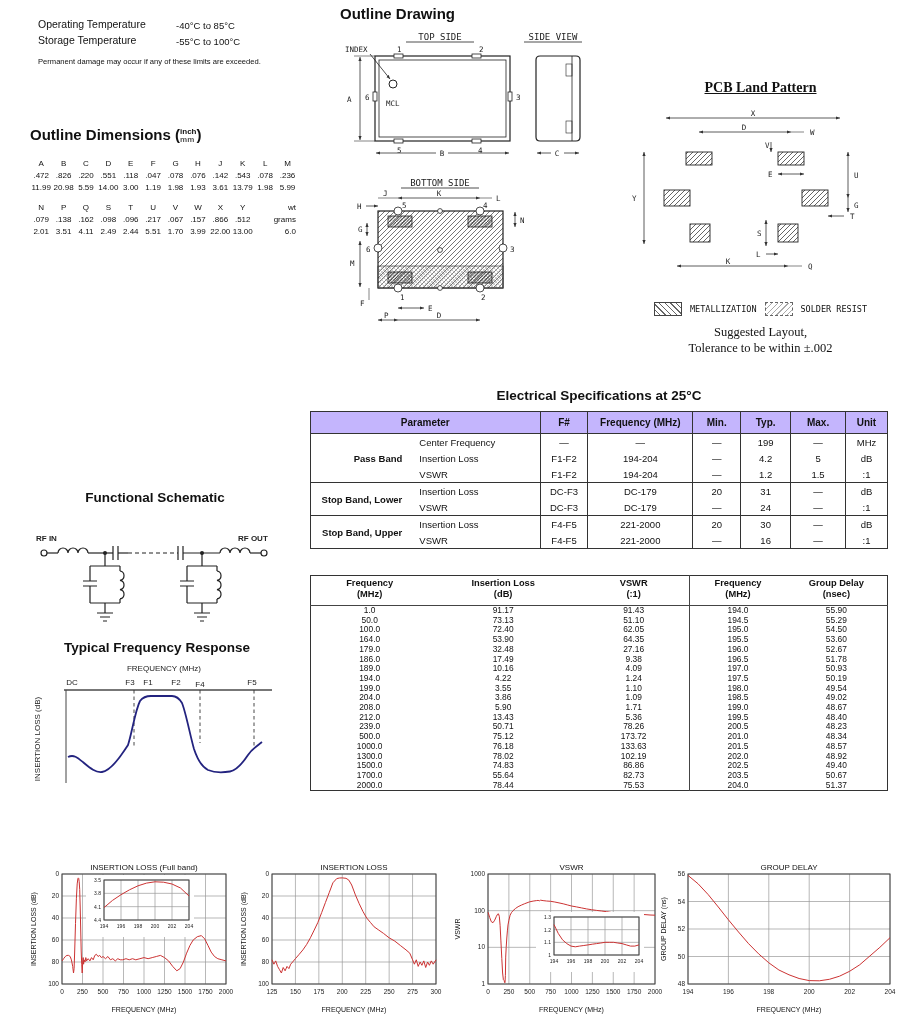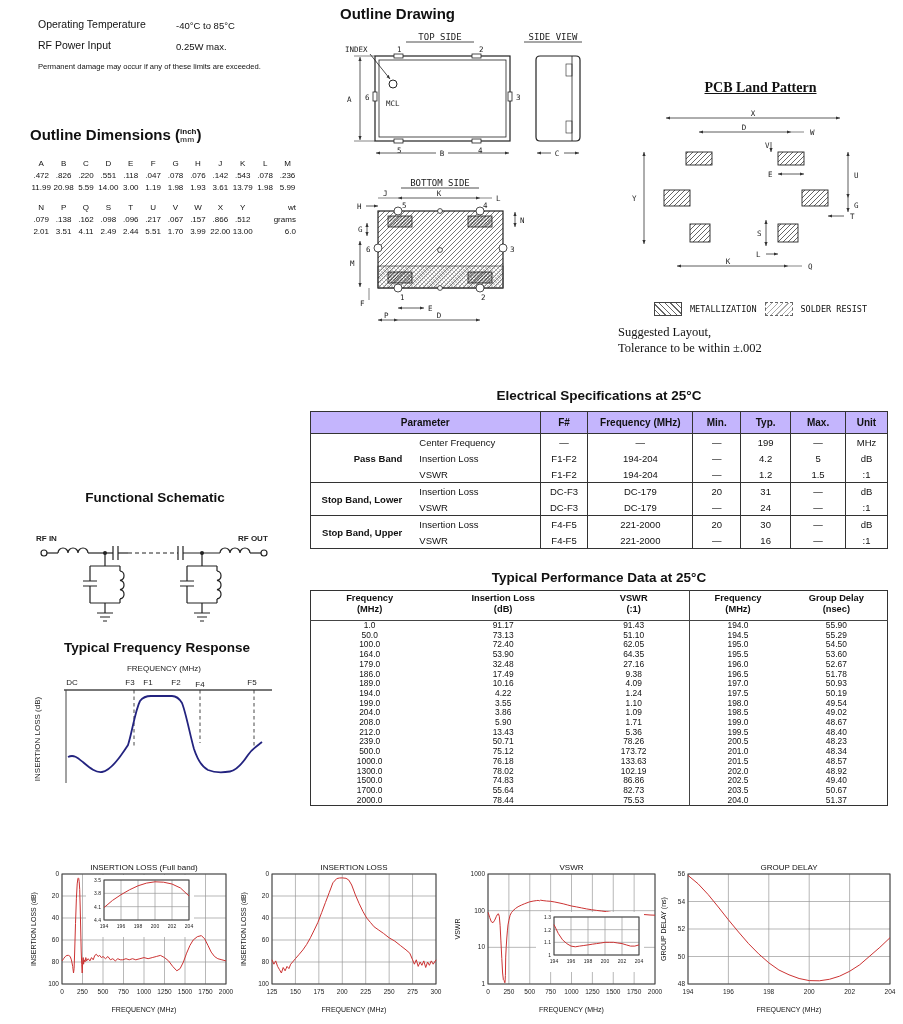--- a/index.html
+++ b/index.html
@@ -39,37 +39,37 @@
   .inset{position:absolute;background:#fff;border:0;}
   
   .dt{font-family:"DejaVu Sans Mono",monospace;font-size:7.5px;fill:#222;}
   .dt9{font-family:"DejaVu Sans Mono",monospace;font-size:9px;fill:#222;}
   .sch-t{font-size:8px;font-weight:bold;fill:#222;}
   .fr-t{font-size:8px;fill:#222;}
   
   .legend-row{display:flex;justify-content:center;align-items:center;gap:8px;font-family:"DejaVu Sans Mono",monospace;font-size:8.5px;}
   .sw-met{width:26px;height:12px;border:1px solid #444;background:repeating-linear-gradient(45deg,rgba(0,0,0,0) 0 3px,#666 3px 4px);}
   .sw-sr{width:26px;height:12px;border:1px dashed #666;background:repeating-linear-gradient(-45deg,rgba(0,0,0,0) 0 3px,#aaa 3px 3.8px);}
-  .pcb-note{font-family:"Liberation Serif",serif;font-size:12.5px;line-height:16px;}
+  .pcb-note{font-family:"Liberation Serif",serif;font-size:12.5px;text-align:center;line-height:16px;}
   .pcb-title{font-family:"Liberation Serif",serif;font-size:14px;font-weight:bold;text-decoration:underline;text-align:center;}
 </style>
 </head>
 <body>
 
 <div id="page">
 
   <div class="abs" style="left:38px;top:8px;width:300px;">
     <div style="margin-top:10px;">
       <div class="mr-row">
         <div class="mr-label">Operating Temperature</div>
         <div class="mr-value">-40°C to 85°C</div>
       </div>
-      <div class="mr-row" style="margin-top:8px;">
-        <div class="mr-label">RF Power Input</div>
-        <div class="mr-value">0.25W max.</div>
+      <div class="mr-row">
+        <div class="mr-label">Storage Temperature</div>
+        <div class="mr-value">-55°C to 100°C</div>
       </div>
     </div>
     <div class="mr-note">Permanent damage may occur if any of these limits are exceeded.</div>
   </div>
 
   <div class="abs" style="left:30px;top:126px;width:300px;">
     <div class="h-black">
       <span>Outline Dimensions (</span><span class="frac">
           <span>inch</span>
           <span style="color:#555;">mm</span>
@@ -491,21 +491,20 @@
         <line x1="110" y1="31" x2="110" y2="88"></line>
         <line x1="176" y1="31" x2="176" y2="84"></line>
         <line x1="230" y1="31" x2="230" y2="88"></line>
       </g>
       <path d="M44,98 C50,95 54,99 60,104 C66,109 72,114 78,113 C84,112 92,104 100,92 L104,86 C108,74 111,52 116,42 C119,38 123,37 127,37 L148,37 C152,37 155,39 158,44 C162,54 166,76 170,90 C174,102 178,108 184,111 C190,113.5 200,113.5 206,112.5 C212,111.5 218,105 224,96 C228,90 233,87 238,83" fill="none" stroke="#23237f" stroke-width="1.8"></path>
       <text transform="rotate(-90)" x="-80" y="16" text-anchor="middle" class="fr-t">INSERTION LOSS (dB)</text>
     </svg>
   </div>
 
   <div class="abs" style="left:310px;top:570px;width:578px;">
-    <div class="h-mid">Typical Performance Data at 25°C</div>
     <table class="perf" style="margin-top:5px;">
       <colgroup>
         <col style="width:118px">
           <col style="width:150px">
           <col style="width:112px">
           <col style="width:96px">
           <col style="width:102px">
       </colgroup>
       <thead>
         <tr>

